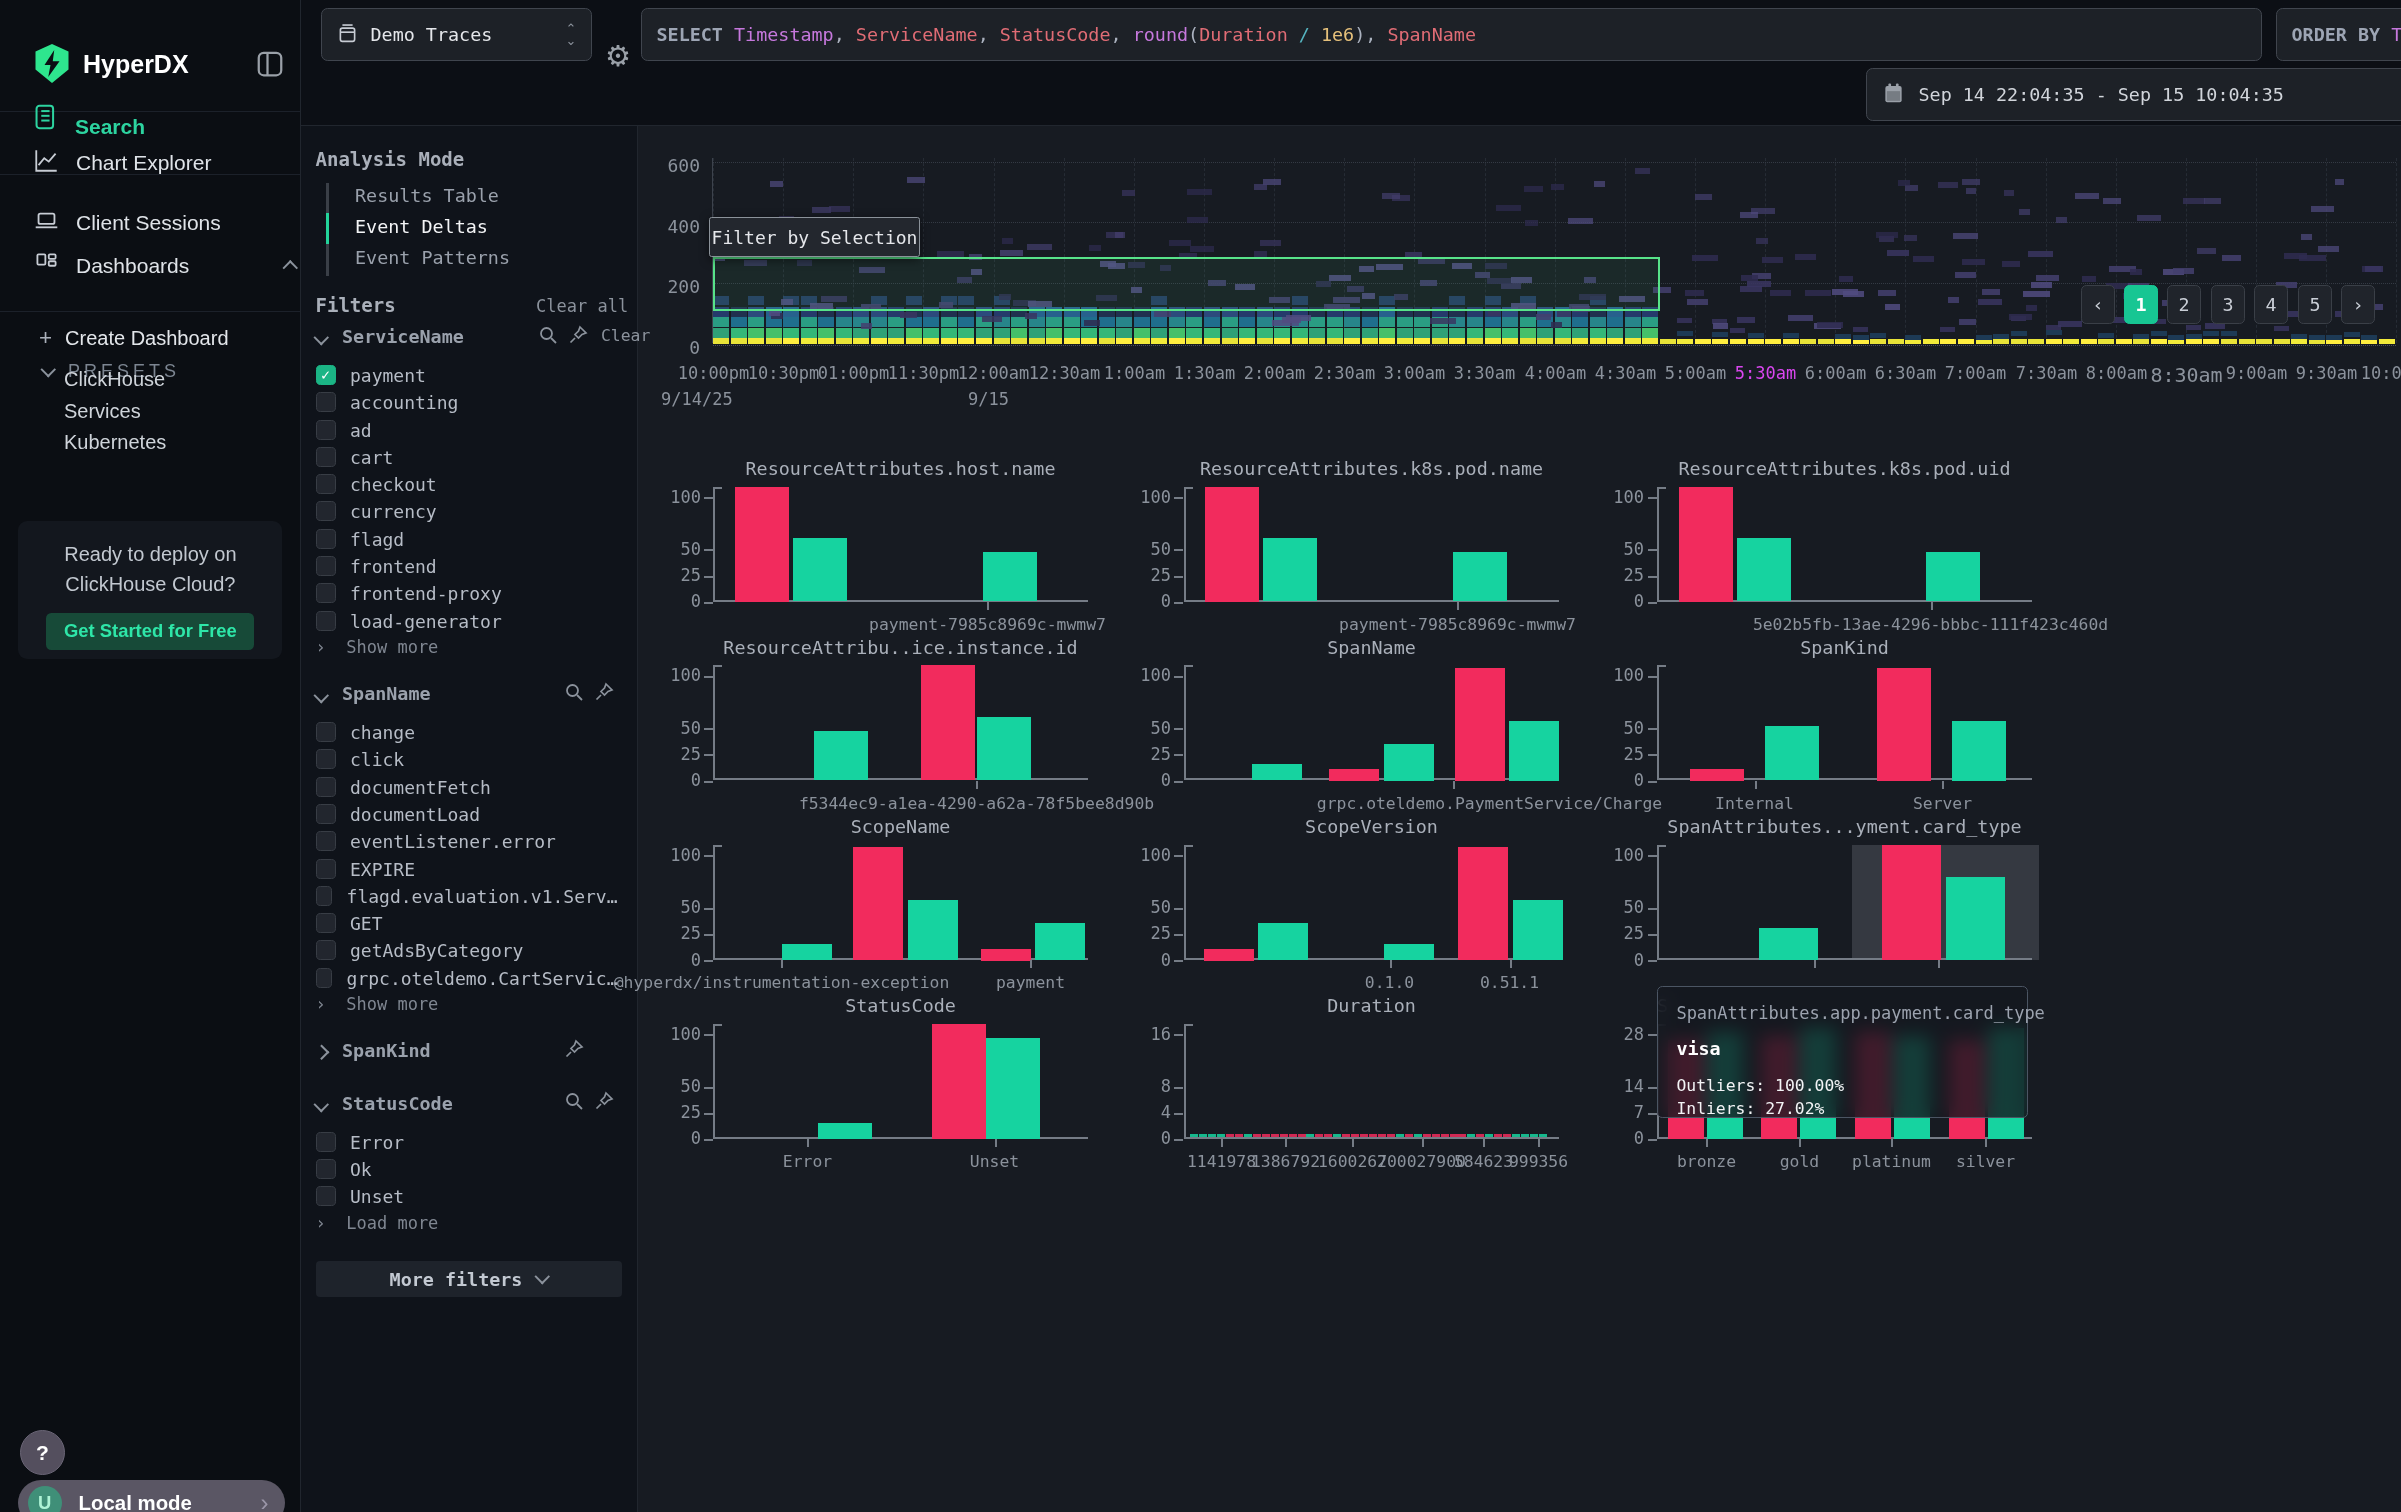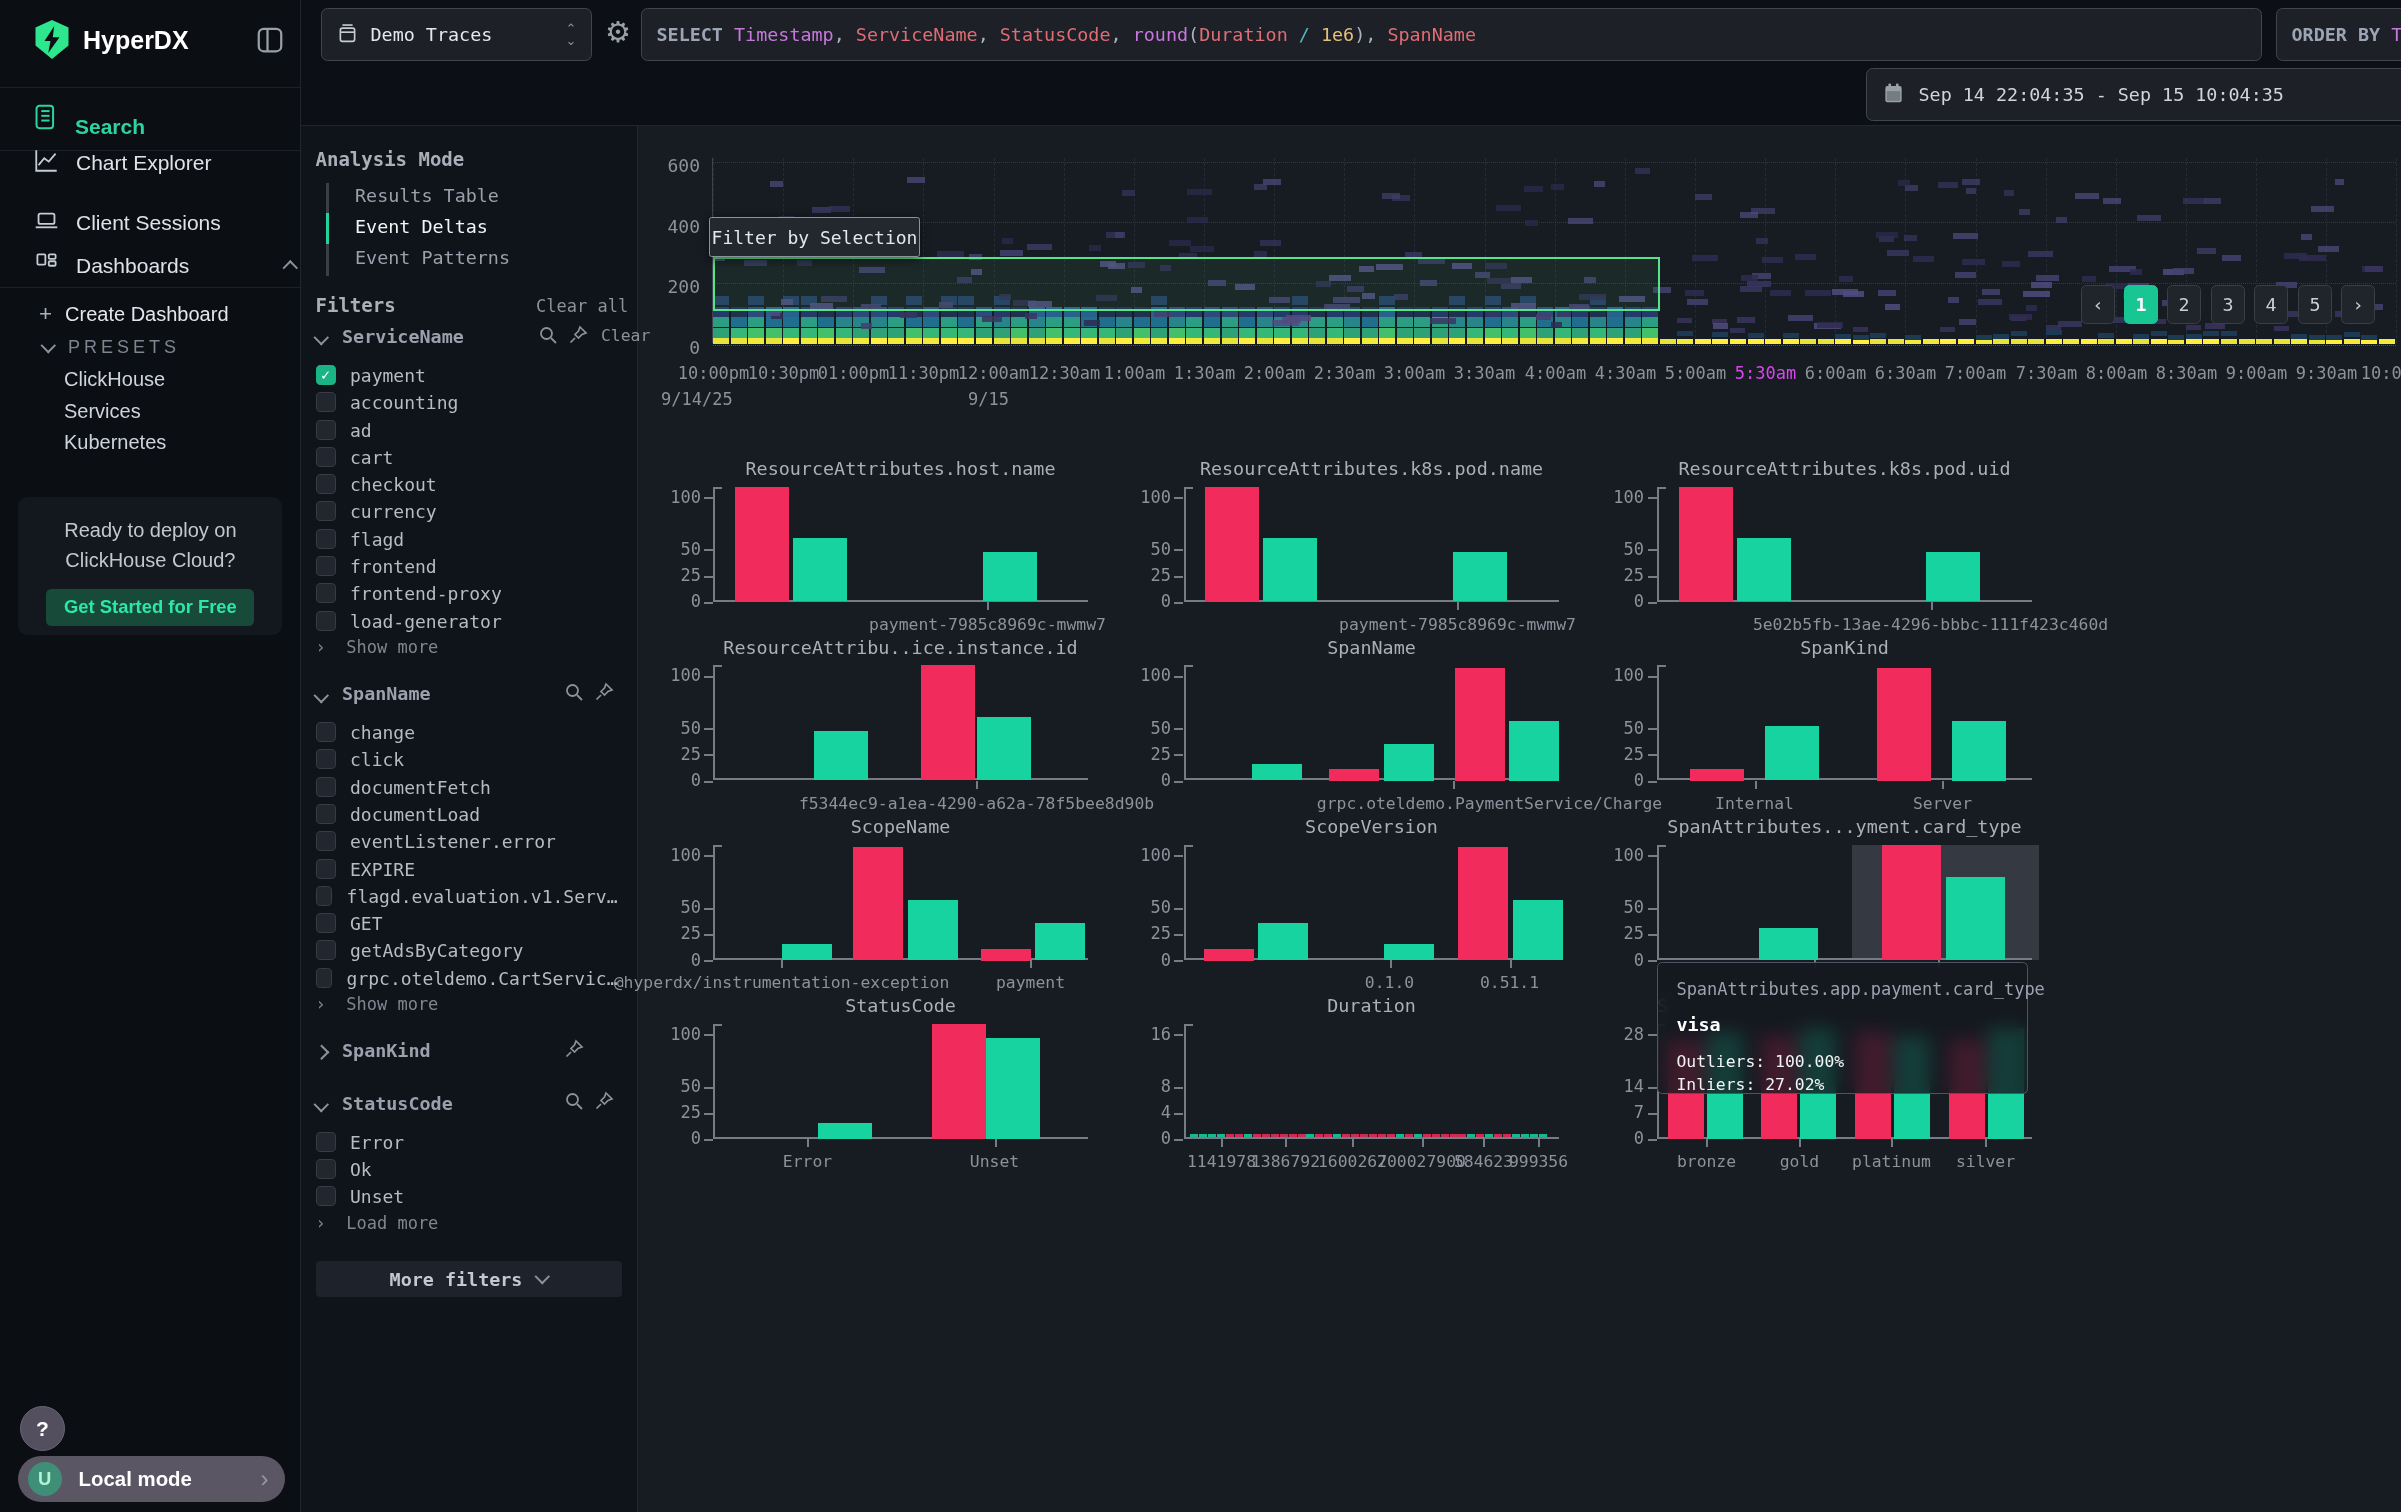--- a/index.html
+++ b/index.html
@@ -1,19 +1,19 @@
 <!DOCTYPE html>
 <html style="font-size:10.5px"><head>
 <meta charset="utf-8">
 <style>
   html,body{margin:0;padding:0;background:#171b22;}
   #app{position:relative;width:2401px;height:1512px;overflow:hidden;background:#171b22;
        font-family:"Liberation Sans",sans-serif;color:#d6dae0;}
   .m{font-family:"DejaVu Sans Mono",monospace;}
-  .abs{position:absolute;}
+  .abs{position:absolute;margin-top:24px;}
   
   #sidebar{position:absolute;left:0;top:0;width:301px;height:1512px;background:#0b0e13;border-right:1.3px solid #21262e;box-sizing:border-box;}
   #topbar{position:absolute;left:301px;top:0;width:2100px;height:126px;background:#0c0f15;border-bottom:1.3px solid #21262e;box-sizing:border-box;}
   #filterpanel{position:absolute;left:301px;top:126px;width:337px;height:1386px;background:#0f131a;border-right:1.3px solid #21262e;box-sizing:border-box;}
   .box{background:#1d2127;border:1.3px solid #40454e;border-radius:6.6px;box-sizing:border-box;}
   .kw{color:#9da5b4;font-weight:bold;}
   .purple{color:#c678dd;}
   .red{color:#e06c75;}
   .cyan{color:#56b6c2;}
   .orange{color:#e5c07b;}
@@ -860,21 +860,21 @@
       <div class="m" style="position: absolute; left: 1432px; top: 363px; width: 105px; text-align: center; font-size: 17px; color: rgb(139, 146, 156); white-space: nowrap;">3:30am</div>
       <div class="m" style="position: absolute; left: 1503px; top: 363px; width: 105px; text-align: center; font-size: 17px; color: rgb(139, 146, 156); white-space: nowrap;">4:00am</div>
       <div class="m" style="position: absolute; left: 1573px; top: 363px; width: 105px; text-align: center; font-size: 17px; color: rgb(139, 146, 156); white-space: nowrap;">4:30am</div>
       <div class="m" style="position: absolute; left: 1643px; top: 363px; width: 105px; text-align: center; font-size: 17px; color: rgb(139, 146, 156); white-space: nowrap;">5:00am</div>
       <div class="m" style="position: absolute; left: 1713px; top: 363px; width: 105px; text-align: center; font-size: 17px; color: #d946ef; white-space: nowrap;">5:30am</div>
       <div class="m" style="position: absolute; left: 1783px; top: 363px; width: 105px; text-align: center; font-size: 17px; color: rgb(139, 146, 156); white-space: nowrap;">6:00am</div>
       <div class="m" style="position: absolute; left: 1853px; top: 363px; width: 105px; text-align: center; font-size: 17px; color: rgb(139, 146, 156); white-space: nowrap;">6:30am</div>
       <div class="m" style="position: absolute; left: 1923px; top: 363px; width: 105px; text-align: center; font-size: 17px; color: rgb(139, 146, 156); white-space: nowrap;">7:00am</div>
       <div class="m" style="position: absolute; left: 1994px; top: 363px; width: 105px; text-align: center; font-size: 17px; color: rgb(139, 146, 156); white-space: nowrap;">7:30am</div>
       <div class="m" style="position: absolute; left: 2064px; top: 363px; width: 105px; text-align: center; font-size: 17px; color: rgb(139, 146, 156); white-space: nowrap;">8:00am</div>
-      <div class="m" style="position: absolute; left: 2134px; top: 363px; width: 105px; text-align: center; font-size: 17px; color: rgb(139, 146, 156); white-space: nowrap;">8:30am</div>
+      <div class="m" style="position: absolute; left: 2134px; top: 363px; width: 105px; text-align: center; font-size: 20px; color: rgb(139, 146, 156); white-space: nowrap;">8:30am</div>
       <div class="m" style="position: absolute; left: 2204px; top: 363px; width: 105px; text-align: center; font-size: 17px; color: rgb(139, 146, 156); white-space: nowrap;">9:00am</div>
       <div class="m" style="position: absolute; left: 2274px; top: 363px; width: 105px; text-align: center; font-size: 17px; color: rgb(139, 146, 156); white-space: nowrap;">9:30am</div>
       <div class="m" style="position: absolute; left: 2344px; top: 363px; width: 105px; text-align: center; font-size: 17px; color: rgb(139, 146, 156); white-space: nowrap;">10:00am</div>
       <div class="m" style="position: absolute; left: 661px; top: 389px; font-size: 17px; color: rgb(139, 146, 156);">9/14/25</div>
       <div class="m" style="position: absolute; left: 968px; top: 389px; font-size: 17px; color: rgb(139, 146, 156);">9/15</div>
       <div class="btnpage m" style="position: absolute; left: 2081px; top: 285px;">‹</div>
       <div class="btnpage m" style="position: absolute; left: 2124px; top: 285px; background: rgb(23, 198, 147); border-color: rgb(23, 198, 147); color: rgb(255, 255, 255); font-weight: bold;">1</div>
       <div class="btnpage m" style="position: absolute; left: 2167px; top: 285px;">2</div>
       <div class="btnpage m" style="position: absolute; left: 2211px; top: 285px;">3</div>
       <div class="btnpage m" style="position: absolute; left: 2254px; top: 285px;">4</div>

